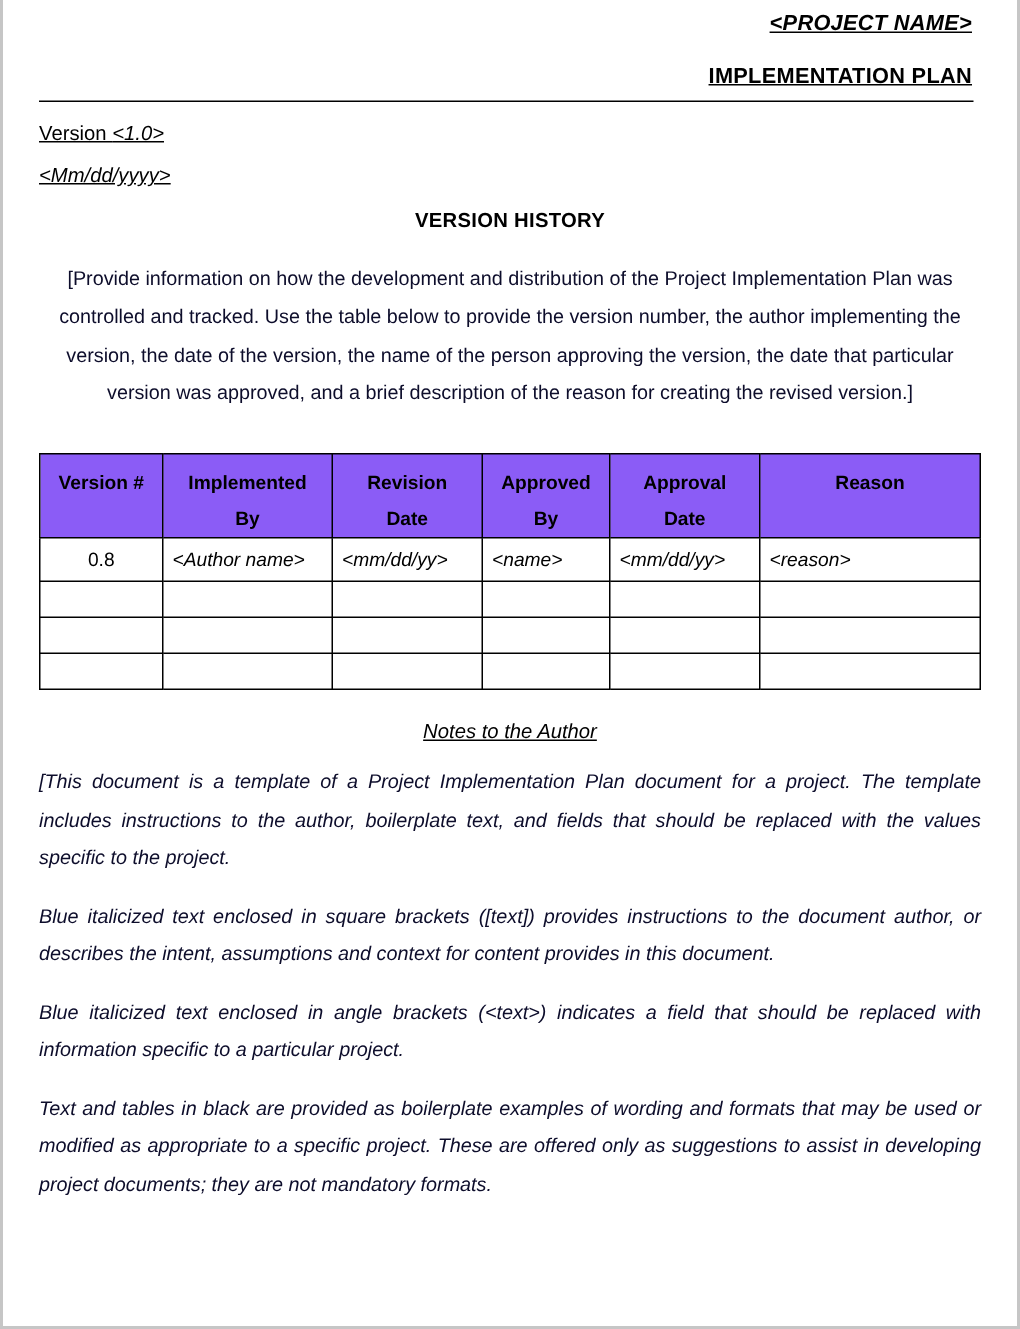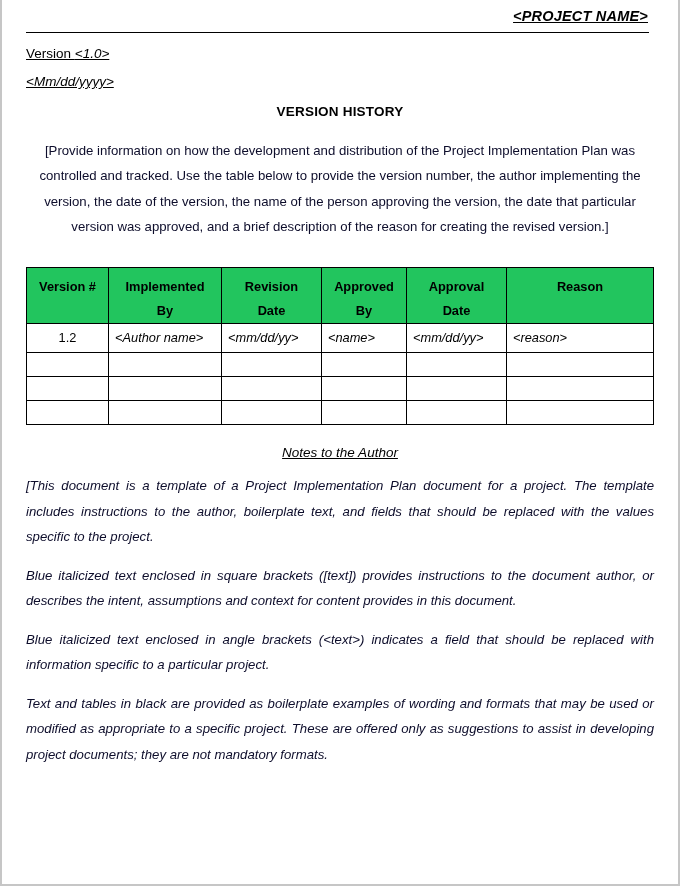--- a/index.html
+++ b/index.html
@@ -96,21 +96,21 @@
     margin-top: 27px;
     table-layout: fixed;
   }
   .vh-table th, .vh-table td {
     border: 1.3px solid #000000;
     font-size: 12.8px;
     color: #000000;
     padding: 0;
   }
   .vh-table thead th {
-    background: #22c55e;
+    background: #8b5cf6;
     font-weight: bold;
     text-align: center;
     vertical-align: top;
     height: 48px;
     padding-top: 7px;
     line-height: 1.85;
     margin-top: 36px;
   }
   .vh-table tbody td {
     background: #ffffff;
@@ -153,20 +153,21 @@
   .note-para.last { text-align: justify; }
 </style>
 </head>
 <body>
 
 <div class="page">
   <div class="inner">
 
     <div class="doc-header">
       <div class="project-name">&lt;PROJECT NAME&gt;</div>
+      <div class="doc-title">IMPLEMENTATION PLAN</div>
       <hr class="header-rule">
       <div class="version-line"><span>Version </span><span class="val">&lt;1.0&gt;</span></div>
       <div class="date-line">&lt;Mm/dd/yyyy&gt;</div>
     </div>
 
     <div class="section-heading">VERSION HISTORY</div>
     <p class="instr-para">[Provide information on how the development and distribution of the Project Implementation Plan was controlled and tracked.  Use the table below to provide the version number, the author implementing the version, the date of the version, the name of the person approving the version, the date that particular version was approved, and a brief description of the reason for creating the revised version.]</p>
 
     <table class="vh-table">
       <colgroup>
@@ -198,21 +199,21 @@
             <div>Approval</div>
             <div>Date</div>
           </th>
           <th>
             <div>Reason</div>
           </th>
         </tr>
       </thead>
       <tbody>
         <tr>
-          <td class="cell-version">1.2</td>
+          <td class="cell-version">0.8</td>
           <td class="cell-field">&lt;Author name&gt;</td>
           <td class="cell-field">&lt;mm/dd/yy&gt;</td>
           <td class="cell-field">&lt;name&gt;</td>
           <td class="cell-field">&lt;mm/dd/yy&gt;</td>
           <td class="cell-field">&lt;reason&gt;</td>
         </tr>
         <tr class="empty-row">
           <td></td>
           <td></td>
           <td></td>

